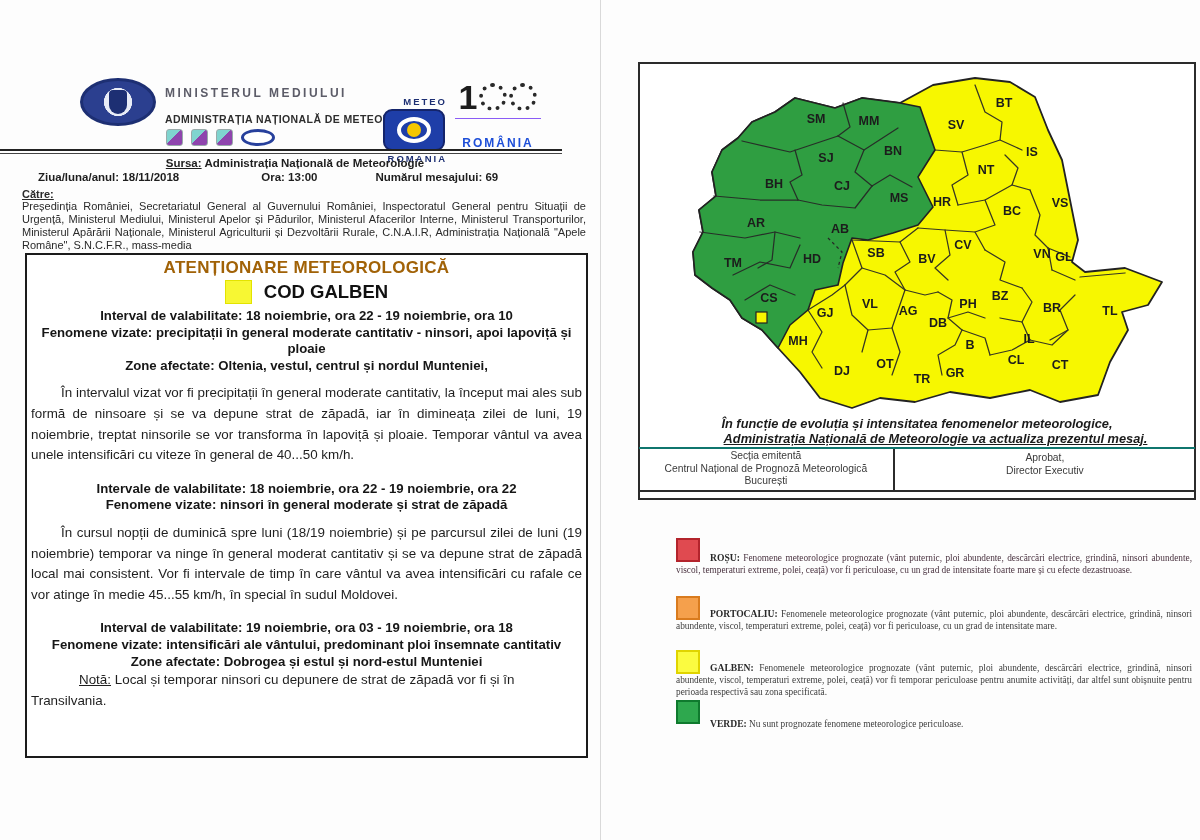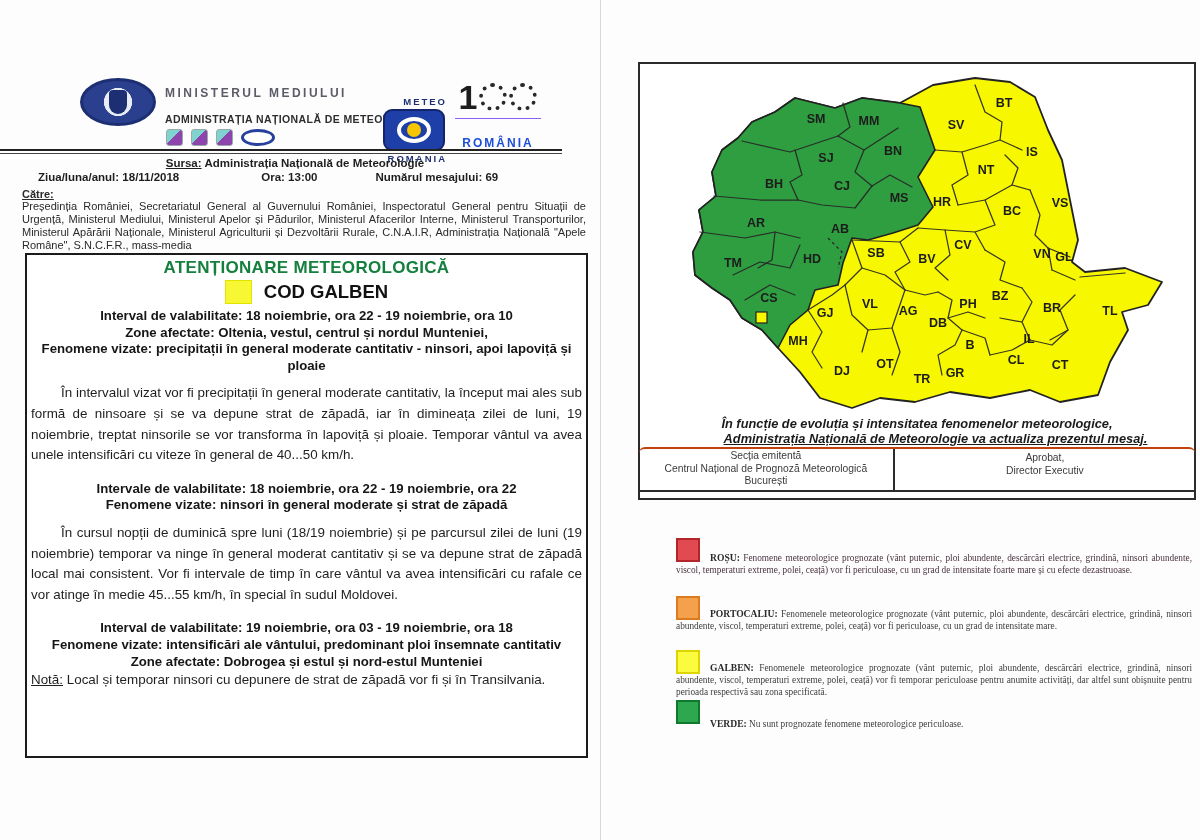--- a/index.html
+++ b/index.html
@@ -44,41 +44,41 @@
     font-size:11.5px; font-weight:bold; color:#1e1e1e; }
   .meta-line .m2 { margin-left:82px; } .meta-line .m3 { margin-left:58px; }
   .catre { position:absolute; left:22px; top:188px; font-size:11px; font-weight:bold;
     text-decoration:underline; color:#2a2a2a; }
   .addressees { position:absolute; left:22px; top:200px; width:564px; font-size:11px;
     line-height:12.9px; text-align:justify; color:#2a2a2a; }
 
   
   .warning-box { position:absolute; left:25px; top:253px; width:563px; height:505px;
     border:2px solid #1b1b1b; padding:3px 4px 0 4px; background:#fff; }
-  .w-title { text-align:center; font-size:17px; font-weight:bold; letter-spacing:.3px; color:#15803d; }
+  .w-title { text-align:center; font-size:17px; font-weight:bold; letter-spacing:.3px; color:#a16207; }
   .code-row { display:flex; align-items:center; justify-content:center; gap:12px; margin-top:2px; }
   .code-swatch { width:27px; height:24px; background:#f7f733; border:1px solid #e3e300; }
   .code-label { font-size:18.5px; font-weight:bold; color:#111; }
   .hdr { text-align:center; font-size:13.2px; font-weight:bold; line-height:16.6px; color:#161616; }
   .hdr-group { margin-top:7px; }
   .para { font-size:13.4px; line-height:20.6px; text-align:justify; text-indent:30px;
     color:#1f1f1f; margin-top:9px; }
   .nota { font-size:13.4px; line-height:20.6px; color:#1f1f1f; }
-  .nota .u { text-decoration:underline; }
+  .nota .u { text-decoration:underline;margin-left:48px; }
 
   
   .map-box { position:absolute; left:638px; top:62px; width:558px; height:438px;
     border:2px solid #2b2b2b; background:#fff; }
   .map-svg { position:absolute; left:650px; top:65px; }
   .county-label { font:bold 12.5px "Liberation Sans", sans-serif; fill:#1c1c1c; text-anchor:middle; }
   .map-note { position:absolute; left:640px; width:554px; text-align:center;
     font-size:12.8px; font-weight:bold; font-style:italic; color:#1b1b1b; }
   .map-note.l1 { top:416px; } .map-note.l2 { top:431px; text-decoration:underline;padding-left:37px; }
   .sig-table { position:absolute; left:639px; top:447px; width:556px; }
-  .sig-row { display:flex; border-top:2px solid #c2410c;border-radius:6px; }
+  .sig-row { display:flex; border-top:2px solid #0f766e; }
   .sig-cell { font-size:10.3px; line-height:12.6px; text-align:center; color:#3a3a3a; padding:1px 4px 2px; }
   .sig-left { width:46%; border-right:2px solid #2b2b2b; }
   .sig-right { width:54%; padding-top:3px; }
   .sig-empty { height:13px; border-top:2px solid #2b2b2b; }
 
   
   .legend-swatch { position:absolute; width:24px; height:24px; }
   .sw-red { left:676px; top:538px; background:#e04a50; border:2px solid #b3242c; }
   .sw-orange { left:676px; top:596px; background:#f5a04c; border:2px solid #d97b1e; }
   .sw-yellow { left:676px; top:650px; background:#fbfb40; border:2px solid #e0d400; }
@@ -141,22 +141,22 @@
 
 <div class="warning-box">
   <div class="w-title">ATENȚIONARE METEOROLOGICĂ</div>
   <div class="code-row">
     <div class="code-swatch"></div>
     <div class="code-label">COD GALBEN</div>
   </div>
 
   <div class="hdr-group" style="margin-top:4px;">
     <div class="hdr">Interval de valabilitate: 18 noiembrie, ora 22 - 19 noiembrie, ora 10</div>
+    <div class="hdr">Fenomene vizate: precipitații în general moderate cantitativ - ninsori, apoi lapoviță și ploaie</div>
     <div class="hdr">Zone afectate: Oltenia, vestul, centrul și nordul Munteniei,</div>
-    <div class="hdr">Fenomene vizate: precipitații în general moderate cantitativ - ninsori, apoi lapoviță și ploaie</div>
   </div>
   <div class="para">În intervalul vizat vor fi precipitații în general moderate cantitativ, la început mai ales sub formă de ninsoare și se va depune strat de zăpadă, iar în dimineața zilei de luni, 19 noiembrie, treptat ninsorile se vor transforma în lapoviță și ploaie. Temporar vântul va avea unele intensificări cu viteze în general de 40...50 km/h.</div>
 
   <div class="hdr-group" style="margin-top:15px;">
     <div class="hdr">Intervale de valabilitate: 18 noiembrie, ora 22 - 19 noiembrie, ora 22</div>
     <div class="hdr">Fenomene vizate: ninsori în general moderate și strat de zăpadă</div>
   </div>
   <div class="para">În cursul nopții de duminică spre luni (18/19 noiembrie) și pe parcursul zilei de luni (19 noiembrie) temporar va ninge în general moderat cantitativ și se va depune strat de zăpadă local mai consistent. Vor fi intervale de timp în care vântul va avea intensificări cu rafale ce vor atinge în medie 45...55 km/h, în special în sudul Moldovei.</div>
 
   <div class="hdr-group" style="margin-top:15px;">

